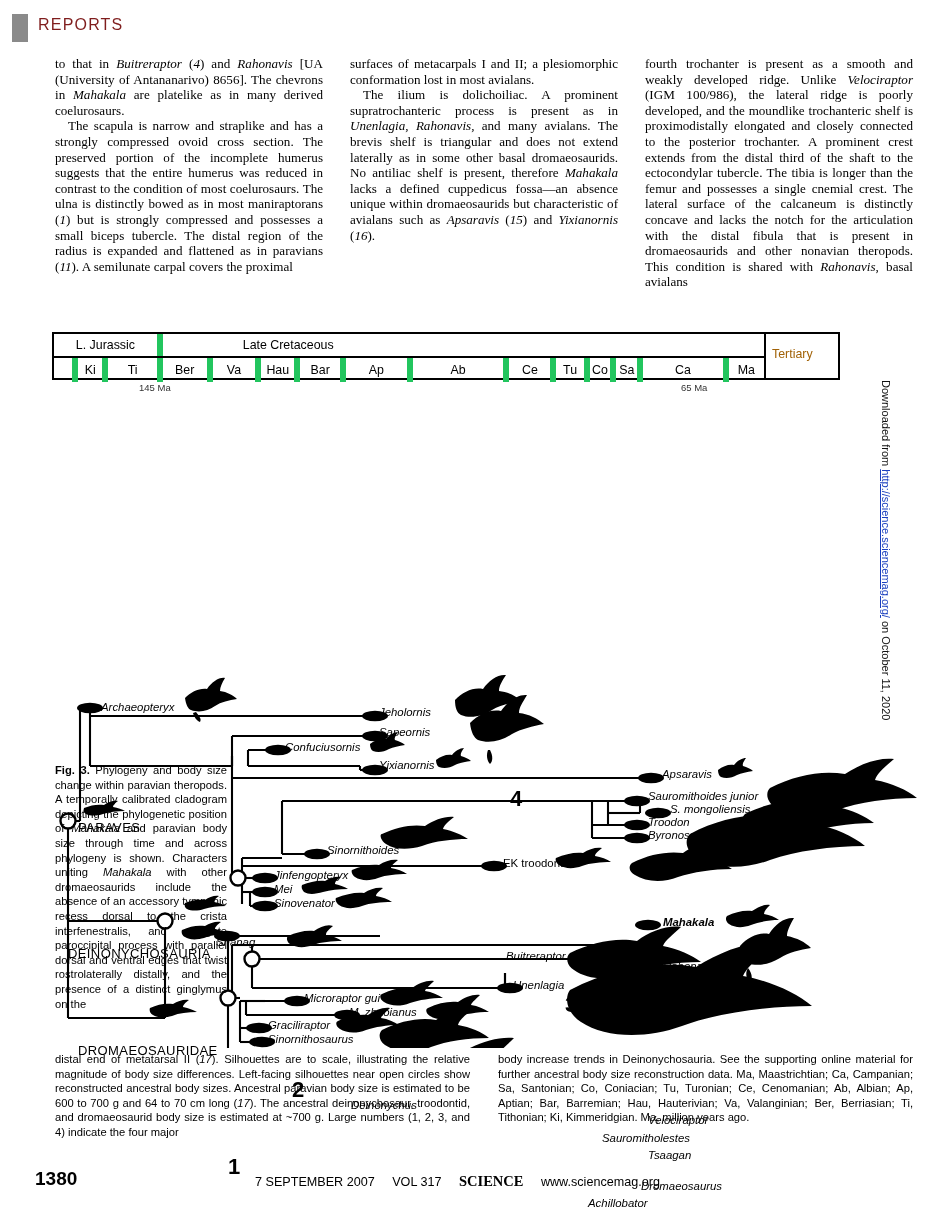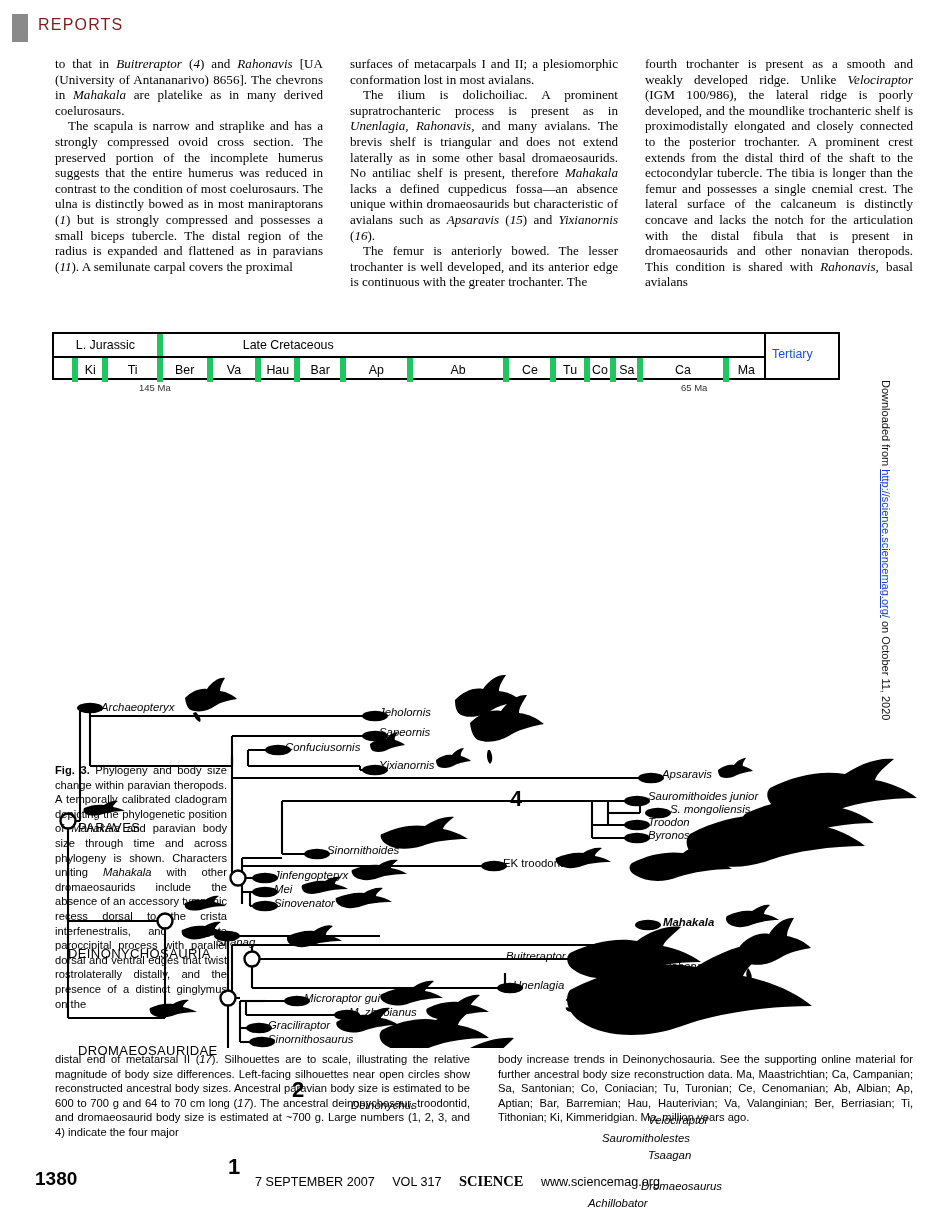--- a/index.html
+++ b/index.html
@@ -61,21 +61,21 @@
   .ts-cell:last-child { border-right:none; }
   .ts-cell.blank { }
   
   .tertiary-box {
     position:absolute; left:766px; top:14px; width:74px; height:48px;
     border-top:2px solid #000; border-right:2px solid #000; border-bottom:2px solid #000;
     background:#fff;
   }
   .tertiary-label {
     position:absolute; left:772px; top:29px;
-    font-family:"Liberation Sans", sans-serif; font-size:12.4px; color:#1d4ed8;
+    font-family:"Liberation Sans", sans-serif; font-size:12.4px; color:#a16207;
   }
 
   .ma-label {
     position:absolute; font-family:"Liberation Sans", sans-serif;
     font-size:9.5px; color:#333;
   }
   .ma-left { left:139px; top:64px; }
   .ma-right { left:681px; top:64px; }
 
   
@@ -160,21 +160,20 @@
 </div>
 
 <div class="bodycols">
   <div class="col">
     <p>to that in <i>Buitreraptor</i> (<i>4</i>) and <i>Rahonavis</i> [UA (University of Antananarivo) 8656]. The chevrons in <i>Mahakala</i> are platelike as in many derived coelurosaurs.</p>
     <p>The scapula is narrow and straplike and has a strongly compressed ovoid cross section. The preserved portion of the incomplete humerus suggests that the entire humerus was reduced in contrast to the condition of most coelurosaurs. The ulna is distinctly bowed as in most maniraptorans (<i>1</i>) but is strongly compressed and possesses a small biceps tubercle. The distal region of the radius is expanded and flattened as in paravians (<i>11</i>). A semilunate carpal covers the proximal</p>
   </div>
   <div class="col">
     <p>surfaces of metacarpals I and II; a plesiomorphic conformation lost in most avialans.</p>
     <p>The ilium is dolichoiliac. A prominent supratrochanteric process is present as in <i>Unenlagia</i>, <i>Rahonavis</i>, and many avialans. The brevis shelf is triangular and does not extend laterally as in some other basal dromaeosaurids. No antiliac shelf is present, therefore <i>Mahakala</i> lacks a defined cuppedicus fossa—an absence unique within dromaeosaurids but characteristic of avialans such as <i>Apsaravis</i> (<i>15</i>) and <i>Yixianornis</i> (<i>16</i>).</p>
-    <p>The femur is anteriorly bowed. The lesser trochanter is well developed, and its anterior edge is continuous with the greater trochanter. The</p>
   </div>
   <div class="col">
     <p>fourth trochanter is present as a smooth and weakly developed ridge. Unlike <i>Velociraptor</i> (IGM 100/986), the lateral ridge is poorly developed, and the moundlike trochanteric shelf is proximodistally elongated and closely connected to the posterior trochanter. A prominent crest extends from the distal third of the shaft to the ectocondylar tubercle. The tibia is longer than the femur and possesses a single cnemial crest. The lateral surface of the calcaneum is distinctly concave and lacks the notch for the articulation with the distal fibula that is present in dromaeosaurids and other nonavian theropods. This condition is shared with <i>Rahonavis</i>, basal avialans</p>
   </div>
 </div>
 
 <div class="figure">
 
   <div class="timescale">
     <div class="ts-row top" id="epoch-row">

